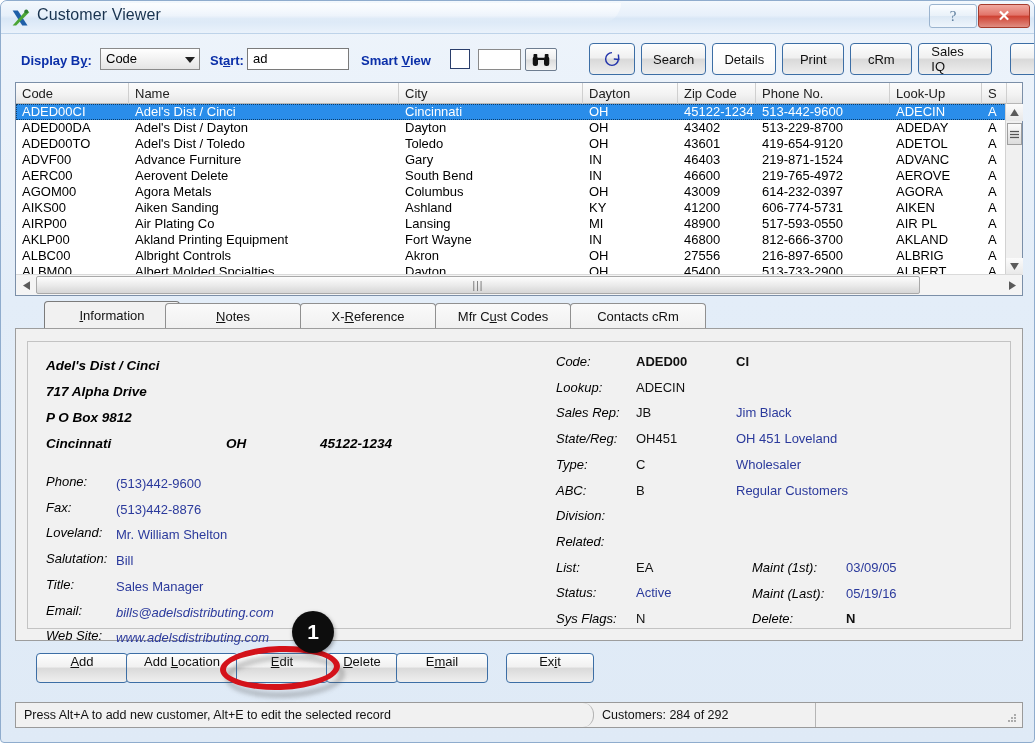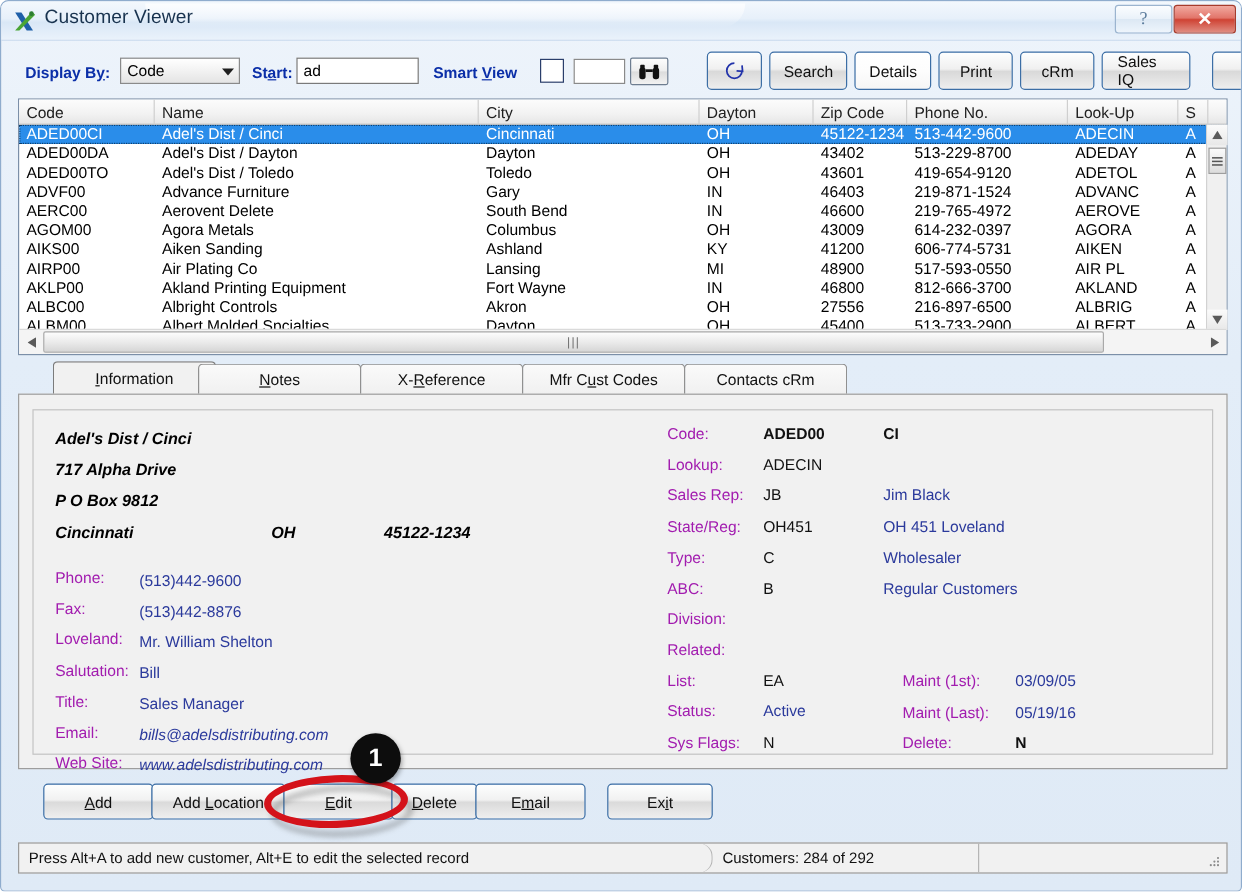--- a/index.html
+++ b/index.html
@@ -183,33 +183,33 @@
   .panel {
     position:absolute; left:14px; top:327px; width:1008px; height:313px;
     background:#f1f1f1; border:1px solid #9d9d9d;
   }
   .inner-panel {
     position:absolute; left:11px; top:12px; width:984px; height:288px;
     background:#f1f1f1; border:1px solid #c3c3c3;
   }
 
   .addr { position:absolute; font-style:italic; font-weight:bold; font-size:13.5px; color:#000; white-space:nowrap; }
-  .flabel { position:absolute; font-size:13px; color:#a21caf; white-space:nowrap; }
+  .flabel { position:absolute; font-size:13px; color:#000000; white-space:nowrap;font-style:italic; }
   .fval { position:absolute; font-size:13px; color:#111; white-space:nowrap; }
   .fval.blue { color:#2b3a9c; }
   .fval.bold { font-weight:bold; }
   .fval.ital { font-style:italic; color:#2b3a9c; }
 
   
   .btnbar { position:absolute; left:14px; top:648px; width:1008px; height:42px; }
   .bbtn {
     position:absolute; top:4px; height:30px;
     background: linear-gradient(180deg,#fdfefe 0%,#f1f1f1 45%,#dadada 52%,#efefef 100%);
     border:1px solid #3c6ea5; border-radius:4px;
-    display:flex; align-items:center; justify-content:center;
+    display:flex; align-items:flex-start; justify-content:center;
     font-size:13px; color:#101010;
   }
 
   
   .statusbar {
     position:absolute; left:14px; top:701px; width:1008px; height:26px;
     background:#f1f1f1; border:1px solid #9a9a9a; display:flex;
   }
   .sb-cell {
     height:100%; display:flex; align-items:center;

